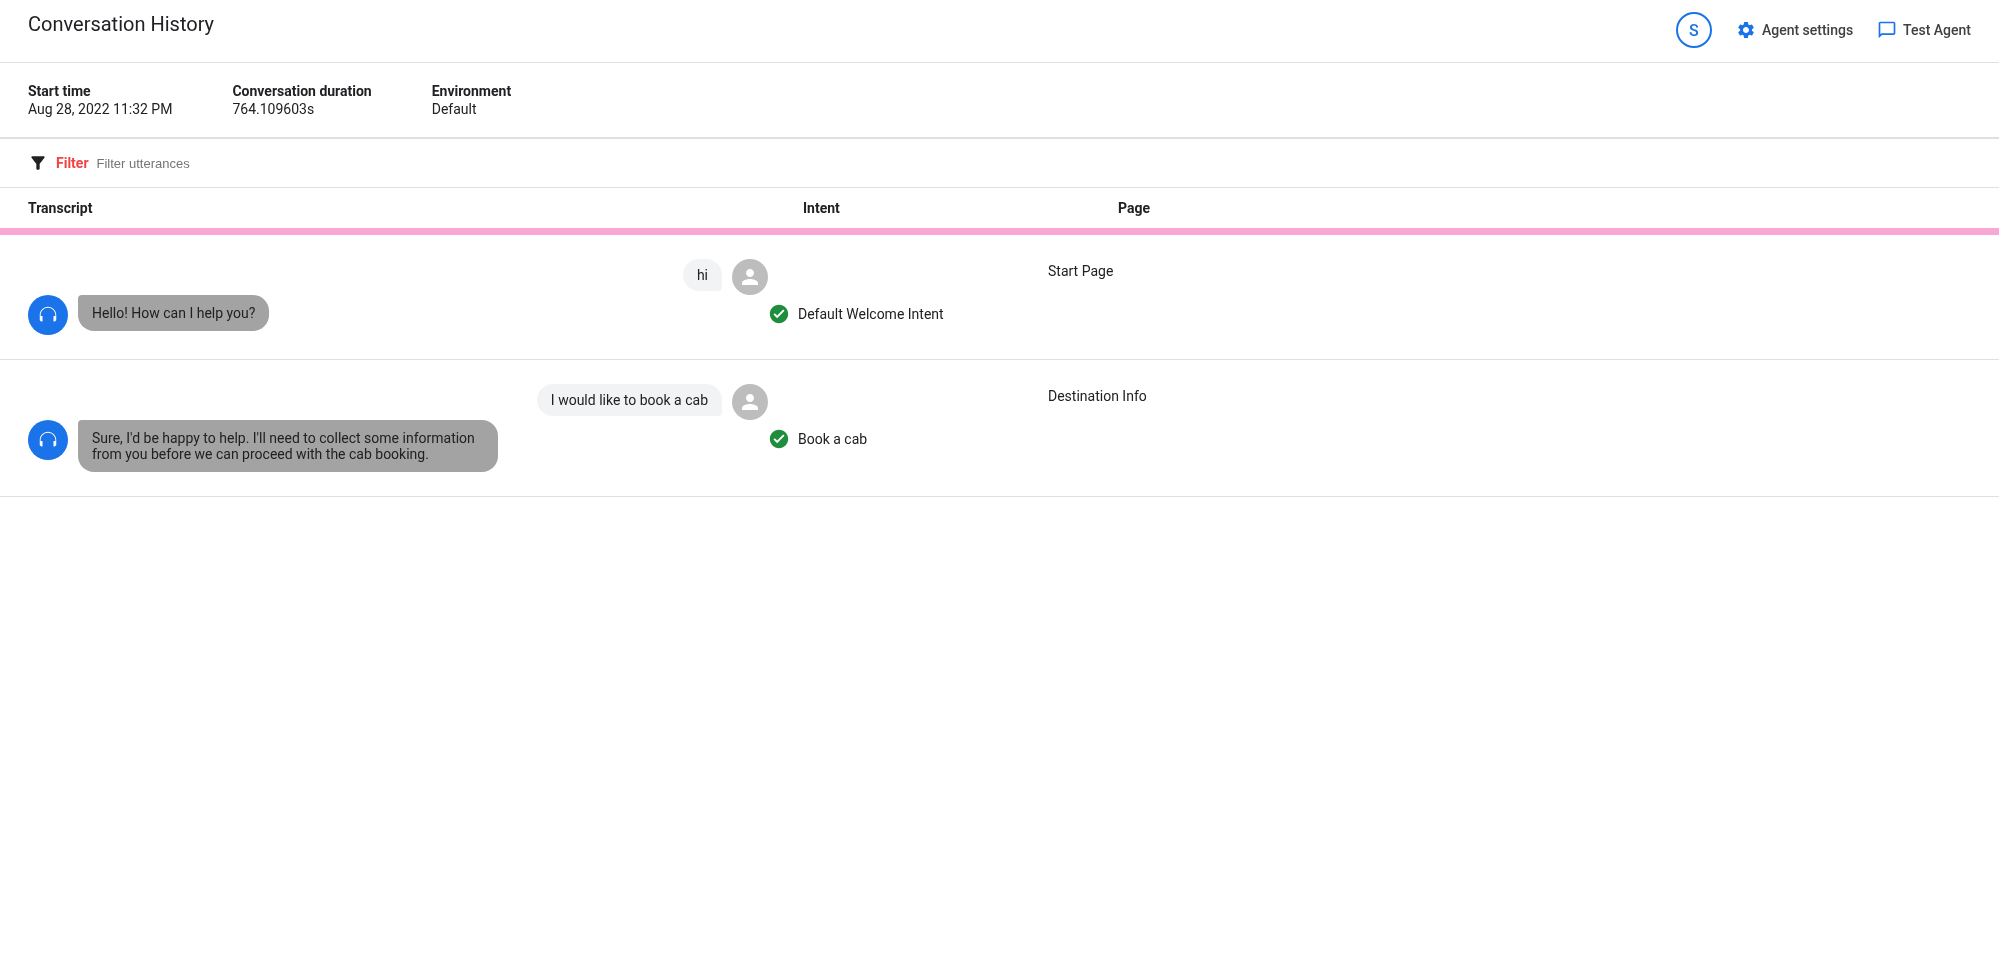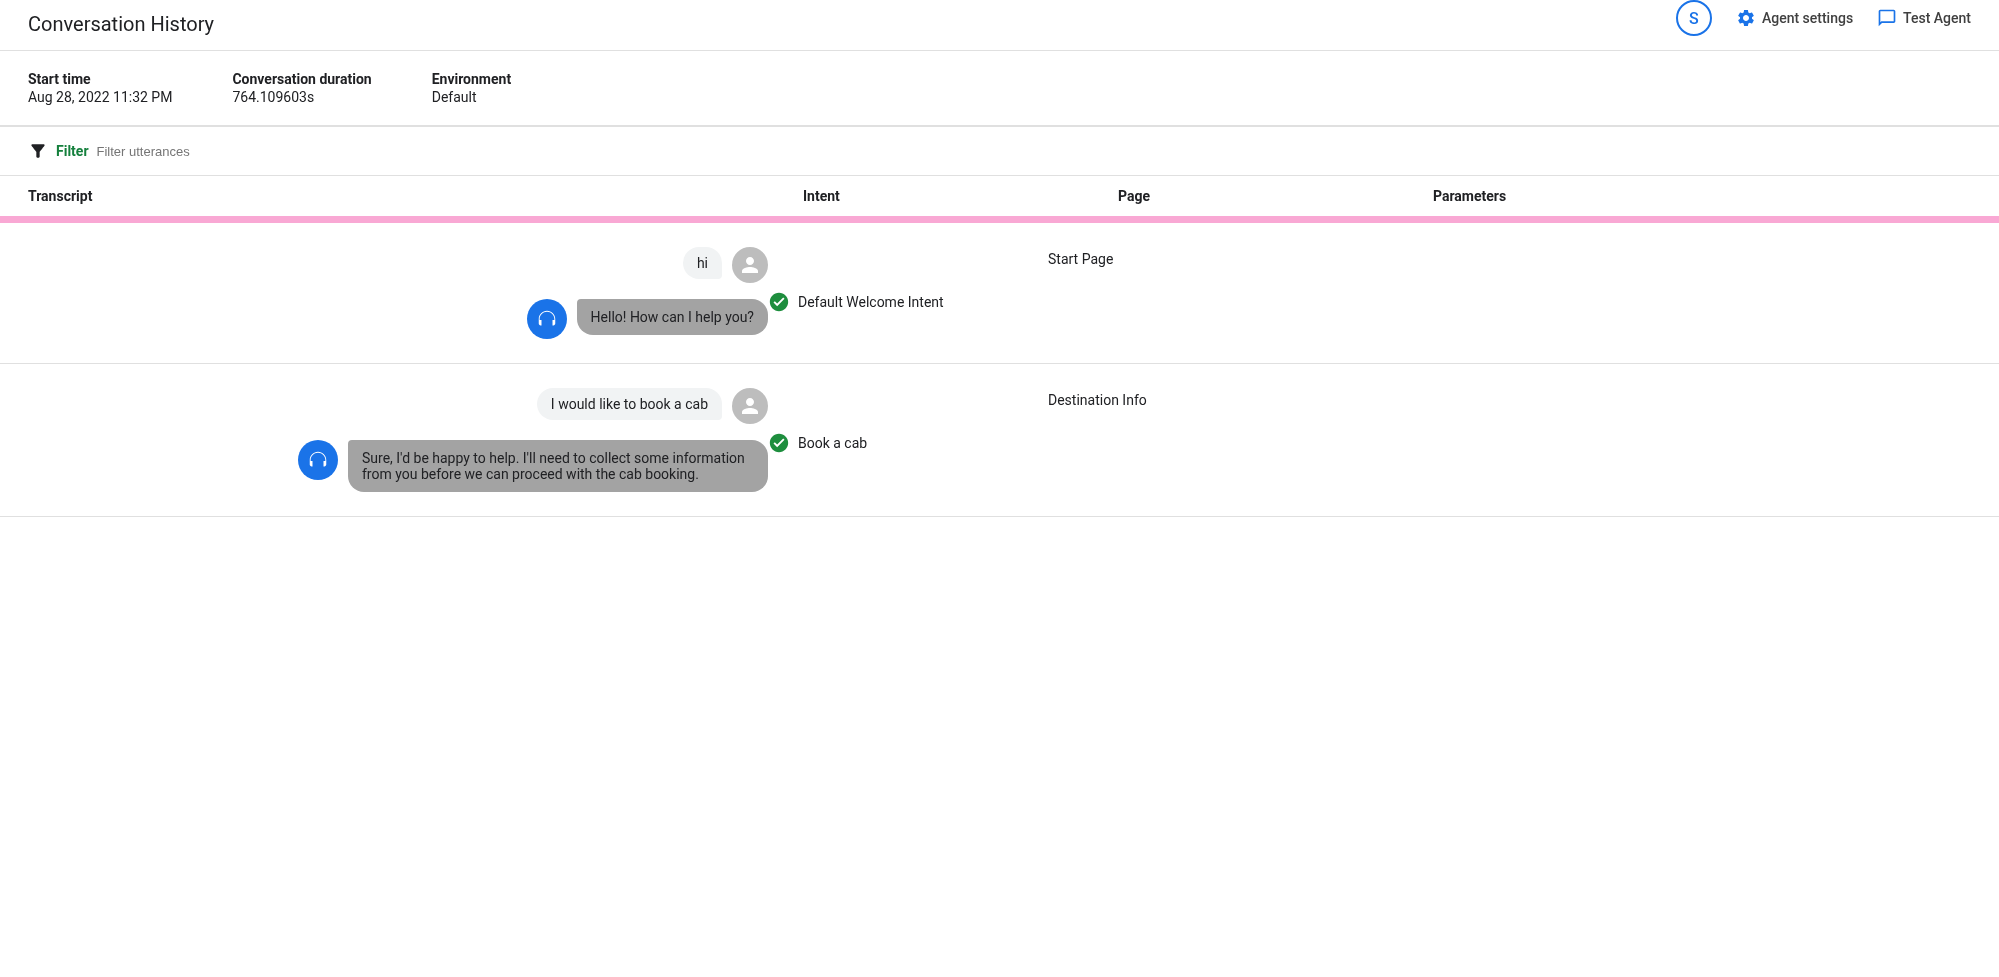--- a/index.html
+++ b/index.html
@@ -8,23 +8,23 @@
       font-size: 14px;
       color: #202124;
       background: #fff;
       min-height: 977px;
       width: 1999px;
     }
 
     
     .top-bar {
       display: flex;
-      align-items: flex-end;
+      align-items: flex-start;
       justify-content: space-between;
-      padding: 0 28px 14px 28px;
+      padding: 12px 28px 14px 28px;
       border-bottom: 1px solid #e0e0e0;
     }
     .top-bar-title {
       font-size: 20px;
       font-weight: 400;
       color: #202124;
     }
     .top-bar-actions {
       display: flex;
       align-items: center;
@@ -90,21 +90,21 @@
       border-right: none;
       background: #fff;
     }
     .filter-icon {
       display: flex;
       align-items: center;
     }
     .filter-label {
       font-weight: 700;
       font-size: 14px;
-      color: #15803d;
+      color: #ef4444;
     }
     .filter-input {
       border: none;
       outline: none;
       font-size: 13px;
       color: #8b5cf6;
       flex: 1;
       background: transparent;
     }
 
@@ -129,22 +129,21 @@
     .conv-row {
       border-bottom: 1px solid #e0e0e0;
       padding: 24px 28px;
       display: grid;
       grid-template-columns: 740px 280px 280px 1fr;
       align-items: start;
     }
     .transcript-col {
       display: flex;
       flex-direction: column;
-      gap: 16px;
-      align-items: flex-end;
+      gap: 0;
     }
     .message-row {
       display: flex;
       align-items: flex-start;
       gap: 10px;
     }
     .message-row.user-msg {
       justify-content: flex-end;
     }
     .user-bubble-text {
@@ -271,21 +270,20 @@
   <span class="filter-label">Filter</span>
   <input class="filter-input" type="text" placeholder="Filter utterances" style="">
 </div>
 
 <div class="table-container">
 
   <div class="table-header">
     <div class="table-header-cell">Transcript</div>
     <div class="table-header-cell">Intent</div>
     <div class="table-header-cell">Page</div>
-    <div class="table-header-cell">Parameters</div>
   </div>
 
   <div class="conv-row">
     <div class="transcript-col">
 
       <div class="message-row user-msg">
         <span class="user-bubble-text">hi</span>
         <div class="user-avatar">
           <svg class="person-svg" viewBox="0 0 24 24" fill="#fff">
             <path d="M12 12c2.7 0 4.8-2.1 4.8-4.8S14.7 2.4 12 2.4 7.2 4.5 7.2 7.2 9.3 12 12 12zm0 2.4c-3.2 0-9.6 1.6-9.6 4.8v2.4h19.2v-2.4c0-3.2-6.4-4.8-9.6-4.8z"></path>

